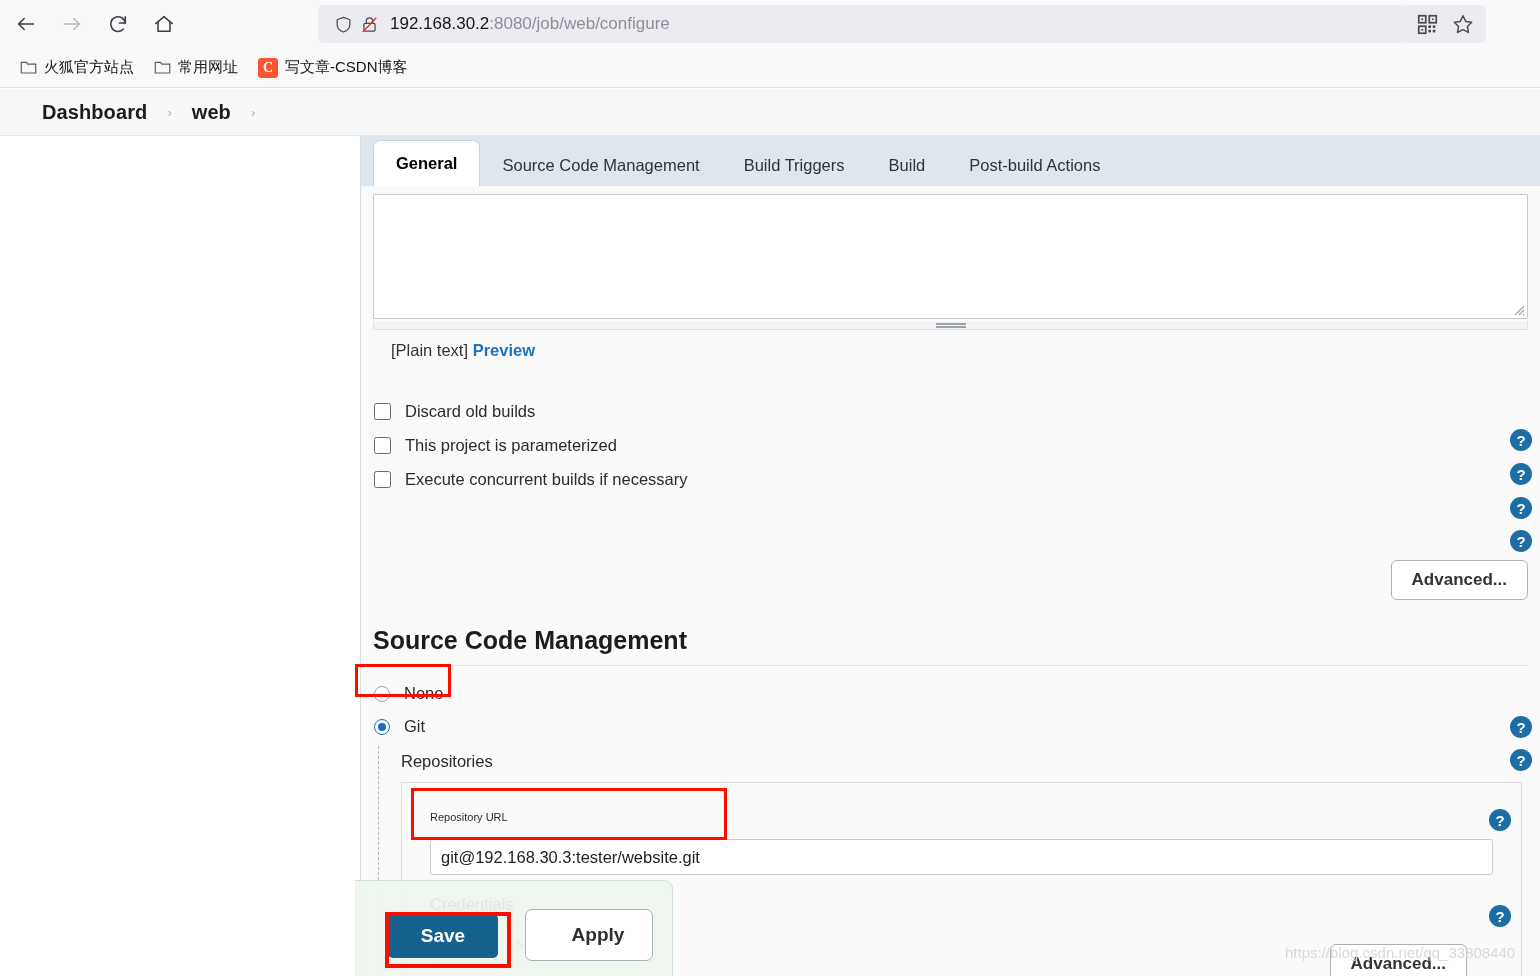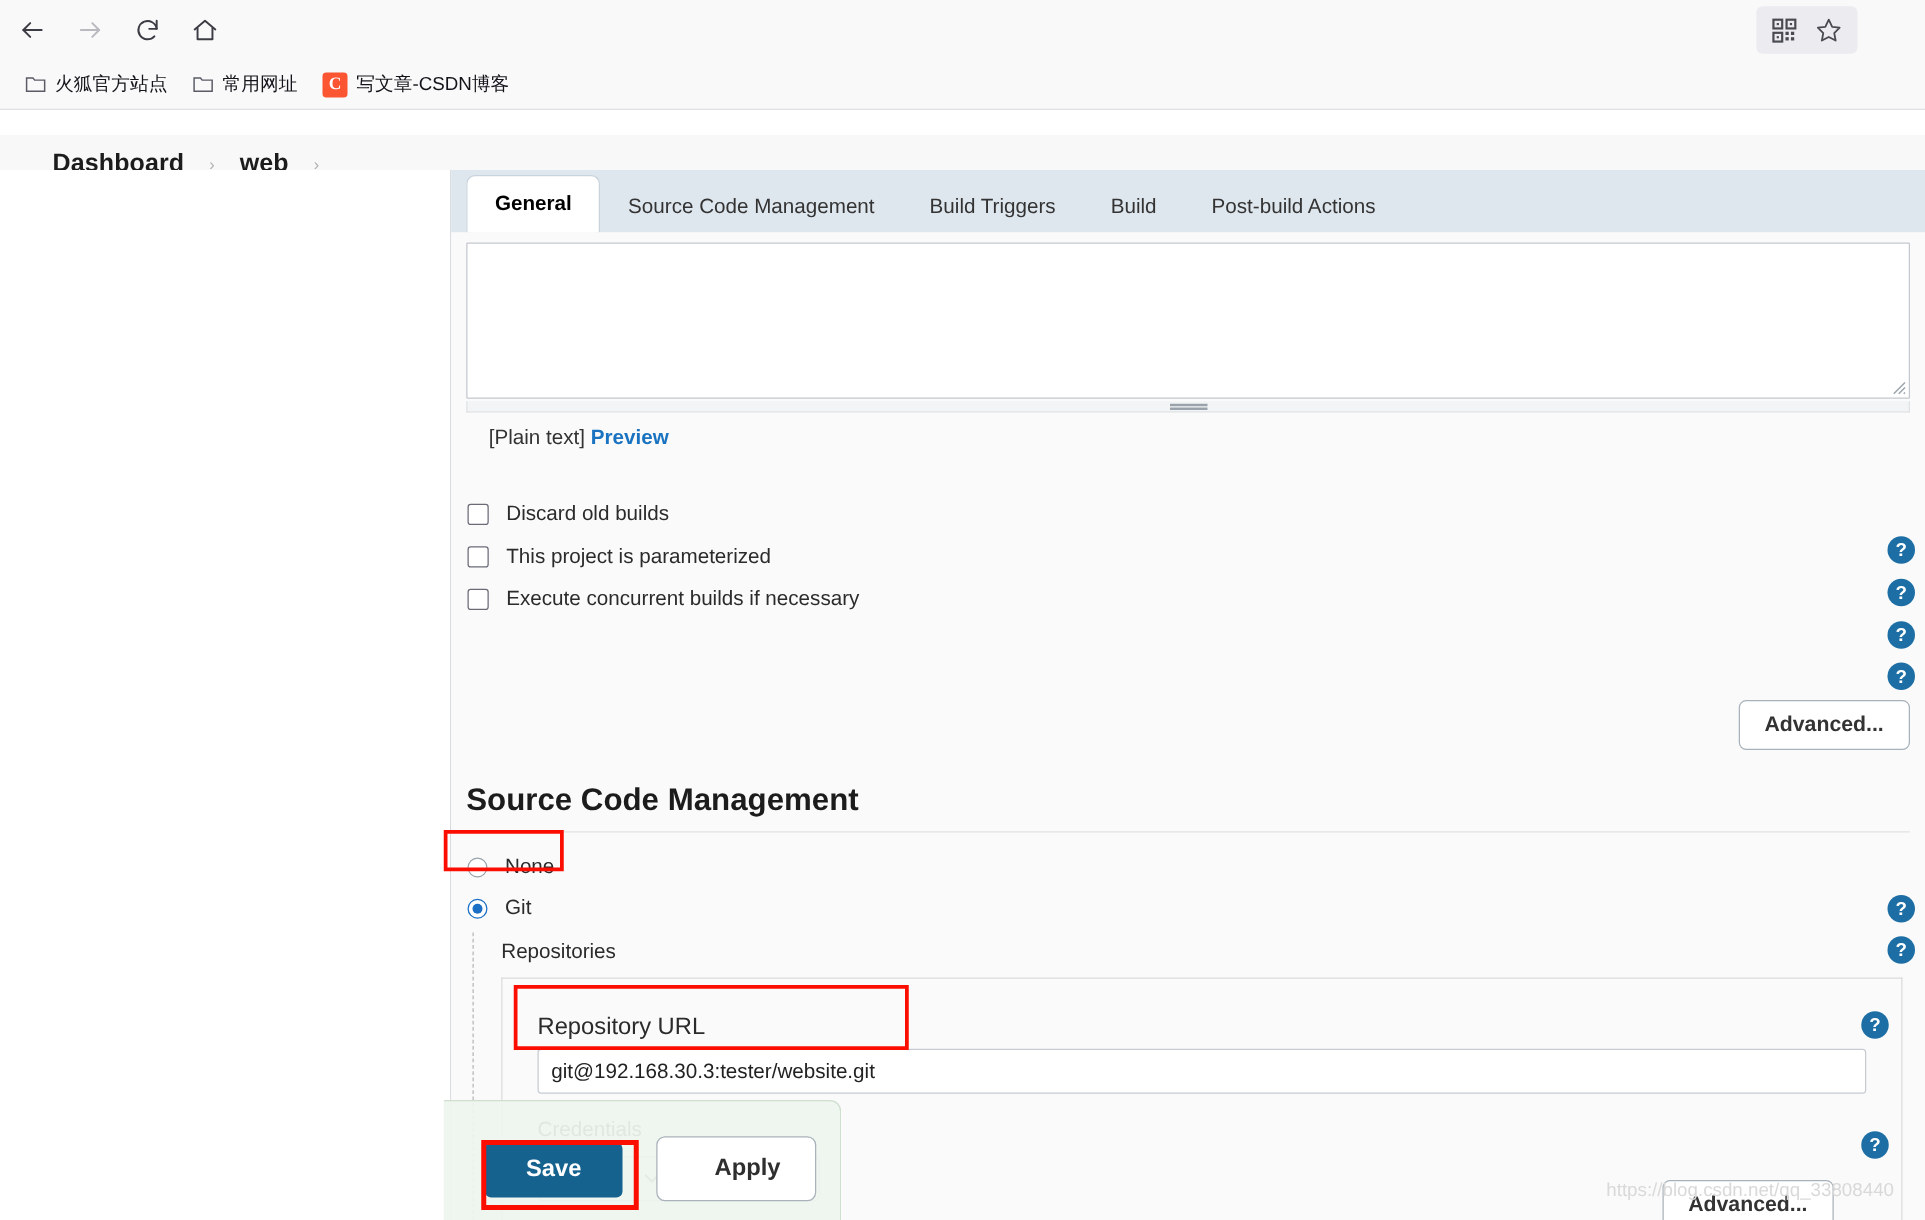--- a/index.html
+++ b/index.html
@@ -59,21 +59,21 @@
     width:20px; height:20px; background:#fc5531; color:#fff;
     border-radius:3px; font-size:14px; font-weight:bold;
     display:flex; align-items:center; justify-content:center;
     font-family:"Liberation Serif", serif;
   }
 
   
   .breadcrumb-bar {
     position:absolute; left:0; top:89px; width:1540px; height:47px;
     background:#f8f8f8; border-bottom:1px solid #e8e8e8;
-    display:flex; align-items:center; padding-left:36px; gap:2px;margin-top:19px;
+    display:flex; align-items:center; padding-left:36px; gap:2px;
   }
   .crumb {
     font-size:20px; font-weight:bold; color:#1c1c1c;
     padding:2px 6px; cursor:pointer; letter-spacing:0.1px;
   }
   .crumb-sep {
     color:#b0b0b0; font-size:13px; padding:0 12px; user-select:none;
   }
 
   
@@ -182,21 +182,21 @@
     position:absolute; left:3px; top:0; width:0; height:230px;
     border-left:1.5px dashed #b6b6b6;
   }
   .repositories-label {
     position:absolute; left:26px; top:6px; font-size:16.5px; color:#2b2b2b;
   }
   .repo-panel {
     position:absolute; left:26px; top:36px; width:1121px; height:200px;
     background:#fafafa; border:1px solid #dcdcdc; border-bottom:none;
   }
-  .repo-url-label { position:absolute; left:28px; top:28px; font-size:19px; color:#2b2b2b; }
+  .repo-url-label { position:absolute; left:28px; top:28px; font-size:11px; color:#2b2b2b; }
   .repo-url-input {
     position:absolute; left:28px; top:56px; width:1063px; height:36px;
     background:#fff; border:1px solid #c6ccd2; border-radius:3px;
     font-size:16.5px; color:#222; padding:0 10px; line-height:34px;
     white-space:nowrap; overflow:hidden;
   }
   .credentials-label { position:absolute; left:28px; top:112px; font-size:16.5px; color:#2b2b2b; }
   .cred-select {
     position:absolute; left:28px; top:142px; width:108px; height:36px;
     background:#fff; border:1px solid #c6ccd2; border-radius:4px;
@@ -270,20 +270,35 @@
           <polyline points="20,4 20,11 13.5,11"></polyline>
         </svg>
     </div>
     <div class="nav-btn">
       <svg width="22" height="22" viewBox="0 0 24 24" fill="none" stroke="currentColor" stroke-width="1.7" stroke-linecap="round" stroke-linejoin="round">
           <path d="M3 11.5 12 4l9 7.5"></path>
           <path d="M5.5 10.5V20h13v-9.5"></path>
         </svg>
     </div>
 
+    <div class="urlbar">
+      <span class="ico">
+        <svg width="19" height="21" viewBox="0 0 24 24" fill="none" stroke="currentColor" stroke-width="1.6" stroke-linejoin="round">
+            <path d="M12 3 20 6v6c0 5-3.5 8-8 9.5C7.5 20 4 17 4 12V6z"></path>
+          </svg>
+      </span>
+      <span class="ico">
+        <svg width="19" height="21" viewBox="0 0 24 24" fill="none" stroke="#4a4a52" stroke-width="1.6" stroke-linejoin="round">
+          <rect x="5" y="10.5" width="14" height="10" rx="1.6"></rect>
+          <path d="M8 10.5V7.5a4 4 0 0 1 8 0v3"></path>
+          <line x1="3.5" y1="21.5" x2="20.5" y2="3.5" stroke="#d33" stroke-width="1.7"></line>
+        </svg>
+      </span>
+      <span class="url-text"><span>192.168.30.2</span><span class="dim">:8080/job/web/configure</span></span>
+    </div>
 
     <div class="toolbar-right">
       <span class="tb-ico">
         <svg width="21" height="21" viewBox="0 0 24 24" fill="currentColor">
             <rect x="2" y="2" width="8" height="8" fill="none" stroke="currentColor" stroke-width="2"></rect>
             <rect x="5" y="5" width="2" height="2"></rect>
             <rect x="14" y="2" width="8" height="8" fill="none" stroke="currentColor" stroke-width="2"></rect>
             <rect x="17" y="5" width="2" height="2"></rect>
             <rect x="2" y="14" width="8" height="8" fill="none" stroke="currentColor" stroke-width="2"></rect>
             <rect x="5" y="17" width="2" height="2"></rect>

